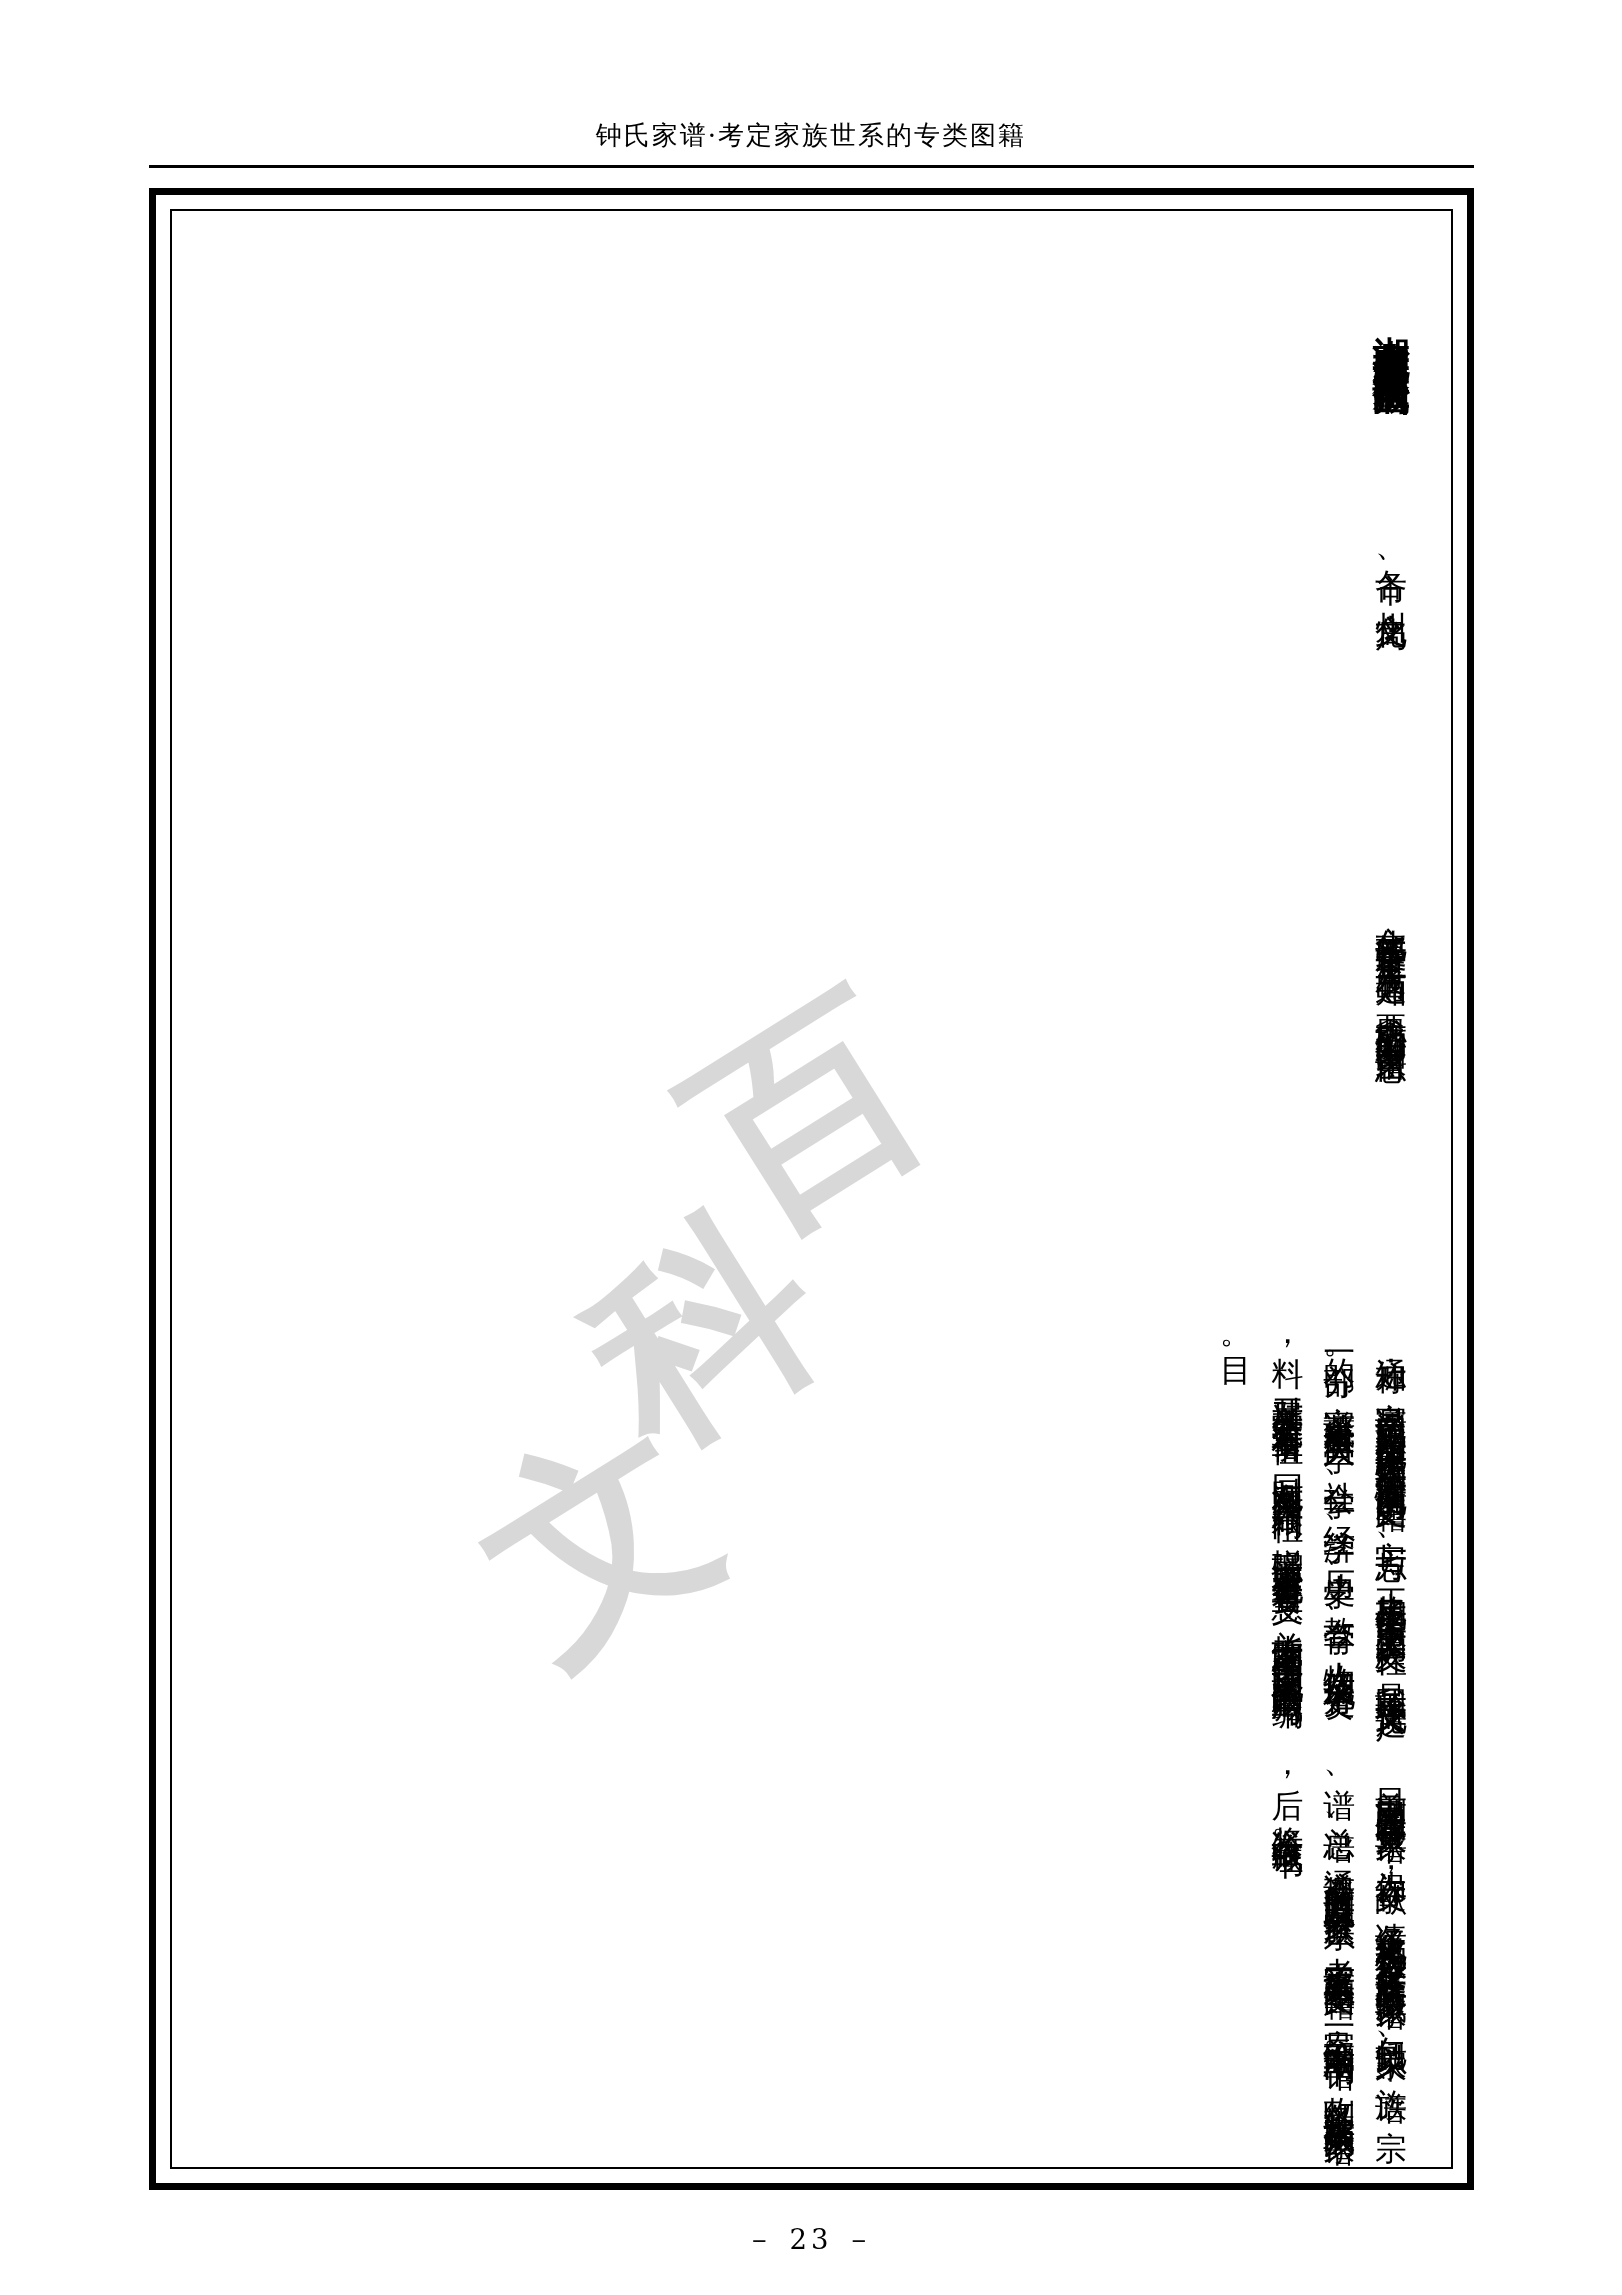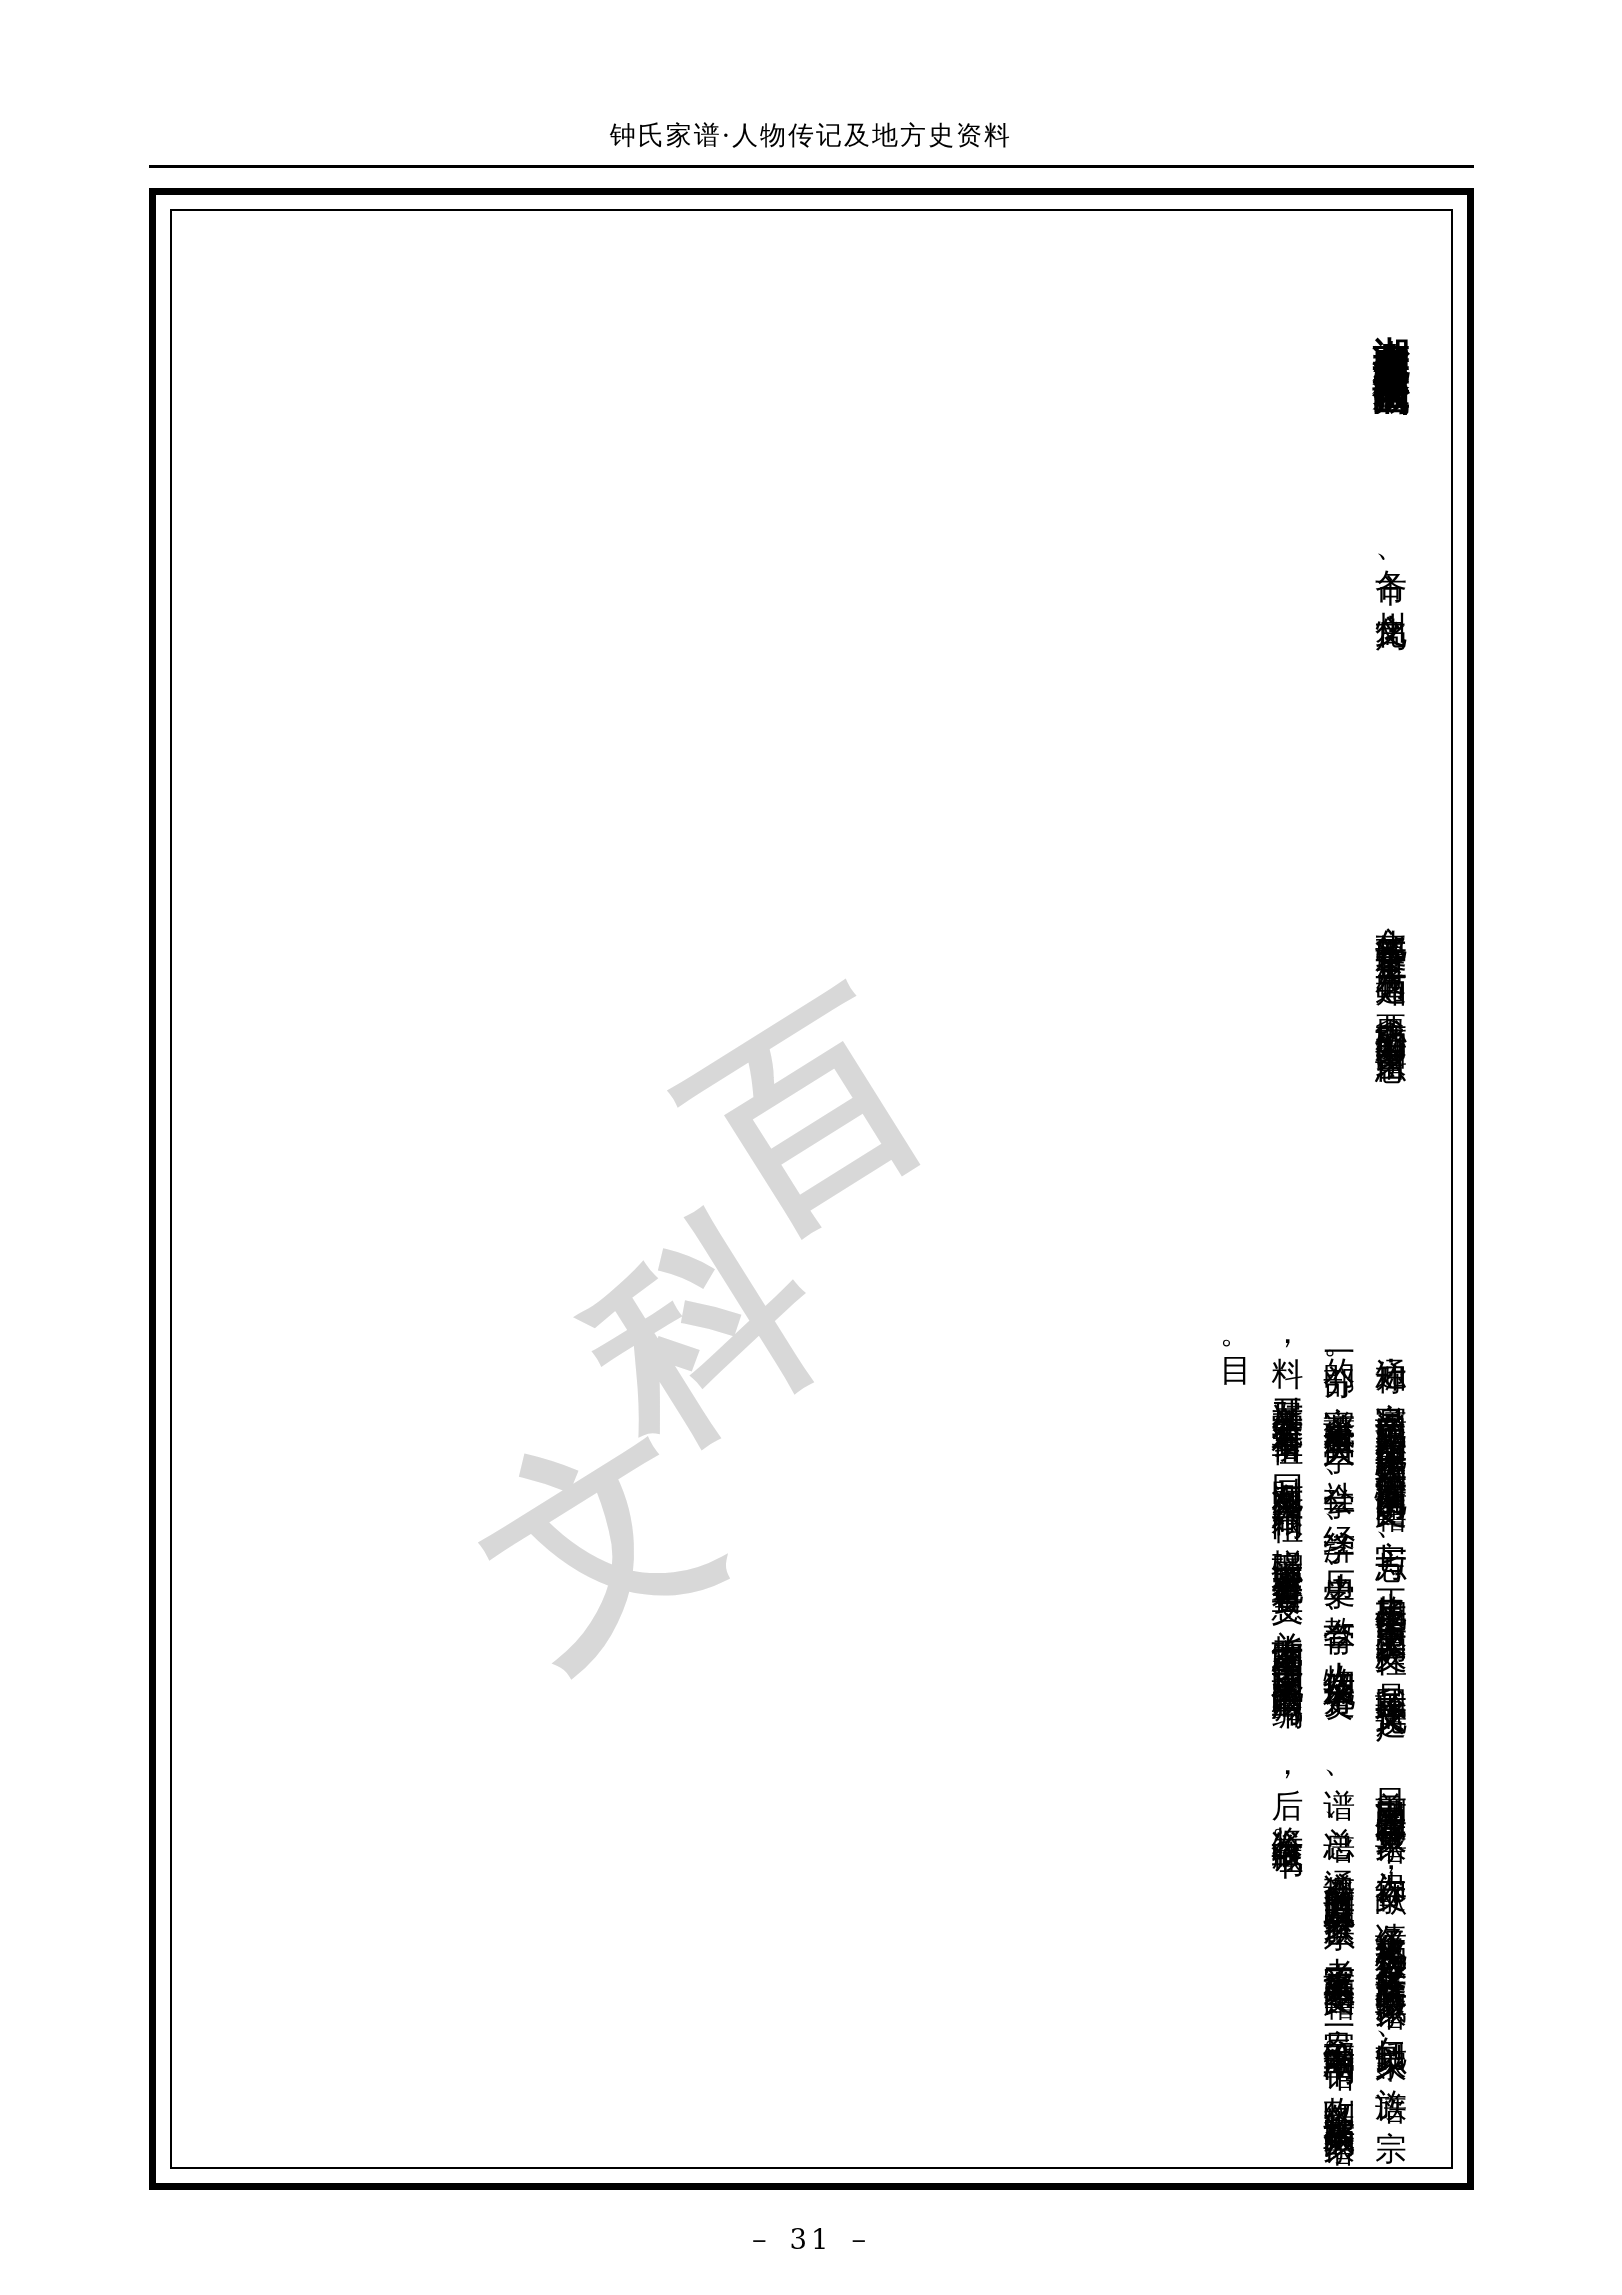--- a/index.html
+++ b/index.html
@@ -135,21 +135,21 @@
     width: 100%;
     text-align: center;
     font-size: 27.5px;
     letter-spacing: 3.9px;
     font-family: "DejaVu Serif", "Liberation Serif", serif;
   }
 </style>
 </head>
 <body>
 
-<div class="page-header">钟氏家谱·人物传记及地方史资料</div>
+<div class="page-header">钟氏家谱·考定家族世系的专类图籍</div>
 <div class="header-rule"></div>
 
 <div class="frame-outer">
   <div class="frame-inner">
 
     <div class="vertical-body">
       <div class="doc-title">湖南省文化厅关于加强民间家谱征藏的函</div>
       <div class="para indent-1">各市、州文化局：</div>
       <div class="para tall">文化部曾于二零零一年二月发出通知，要求协助编好《中国家谱总目》。</div>
       <div class="para tall indent-2">通知称：家谱是记载同宗共祖的血缘集团世袭人物和事迹等方面情况的历史图籍，它与方志、正史构成了中华民族历史大厦的三大支柱，是我国珍贵文化遗产的一部分。家谱蕴藏着大量有关人口学、社会学、经济学、历史学、教育学、人物传记及地方史资料，对开展学术研究有着重要价值，同时对海内外华人寻根问祖、增强民族凝聚力也有着重要意义，并指定湖南图书馆负责湖南地区家谱的收藏与编目。</div>
@@ -158,14 +158,14 @@
 
     <div class="watermark">
       <span class="wm-1">百</span>
       <span class="wm-2">科</span>
       <span class="wm-3">文</span>
     </div>
 
   </div>
 </div>
 
-<div class="page-number">－ 31 －</div>
+<div class="page-number">－ 23 －</div>
 
 
 </body></html>

